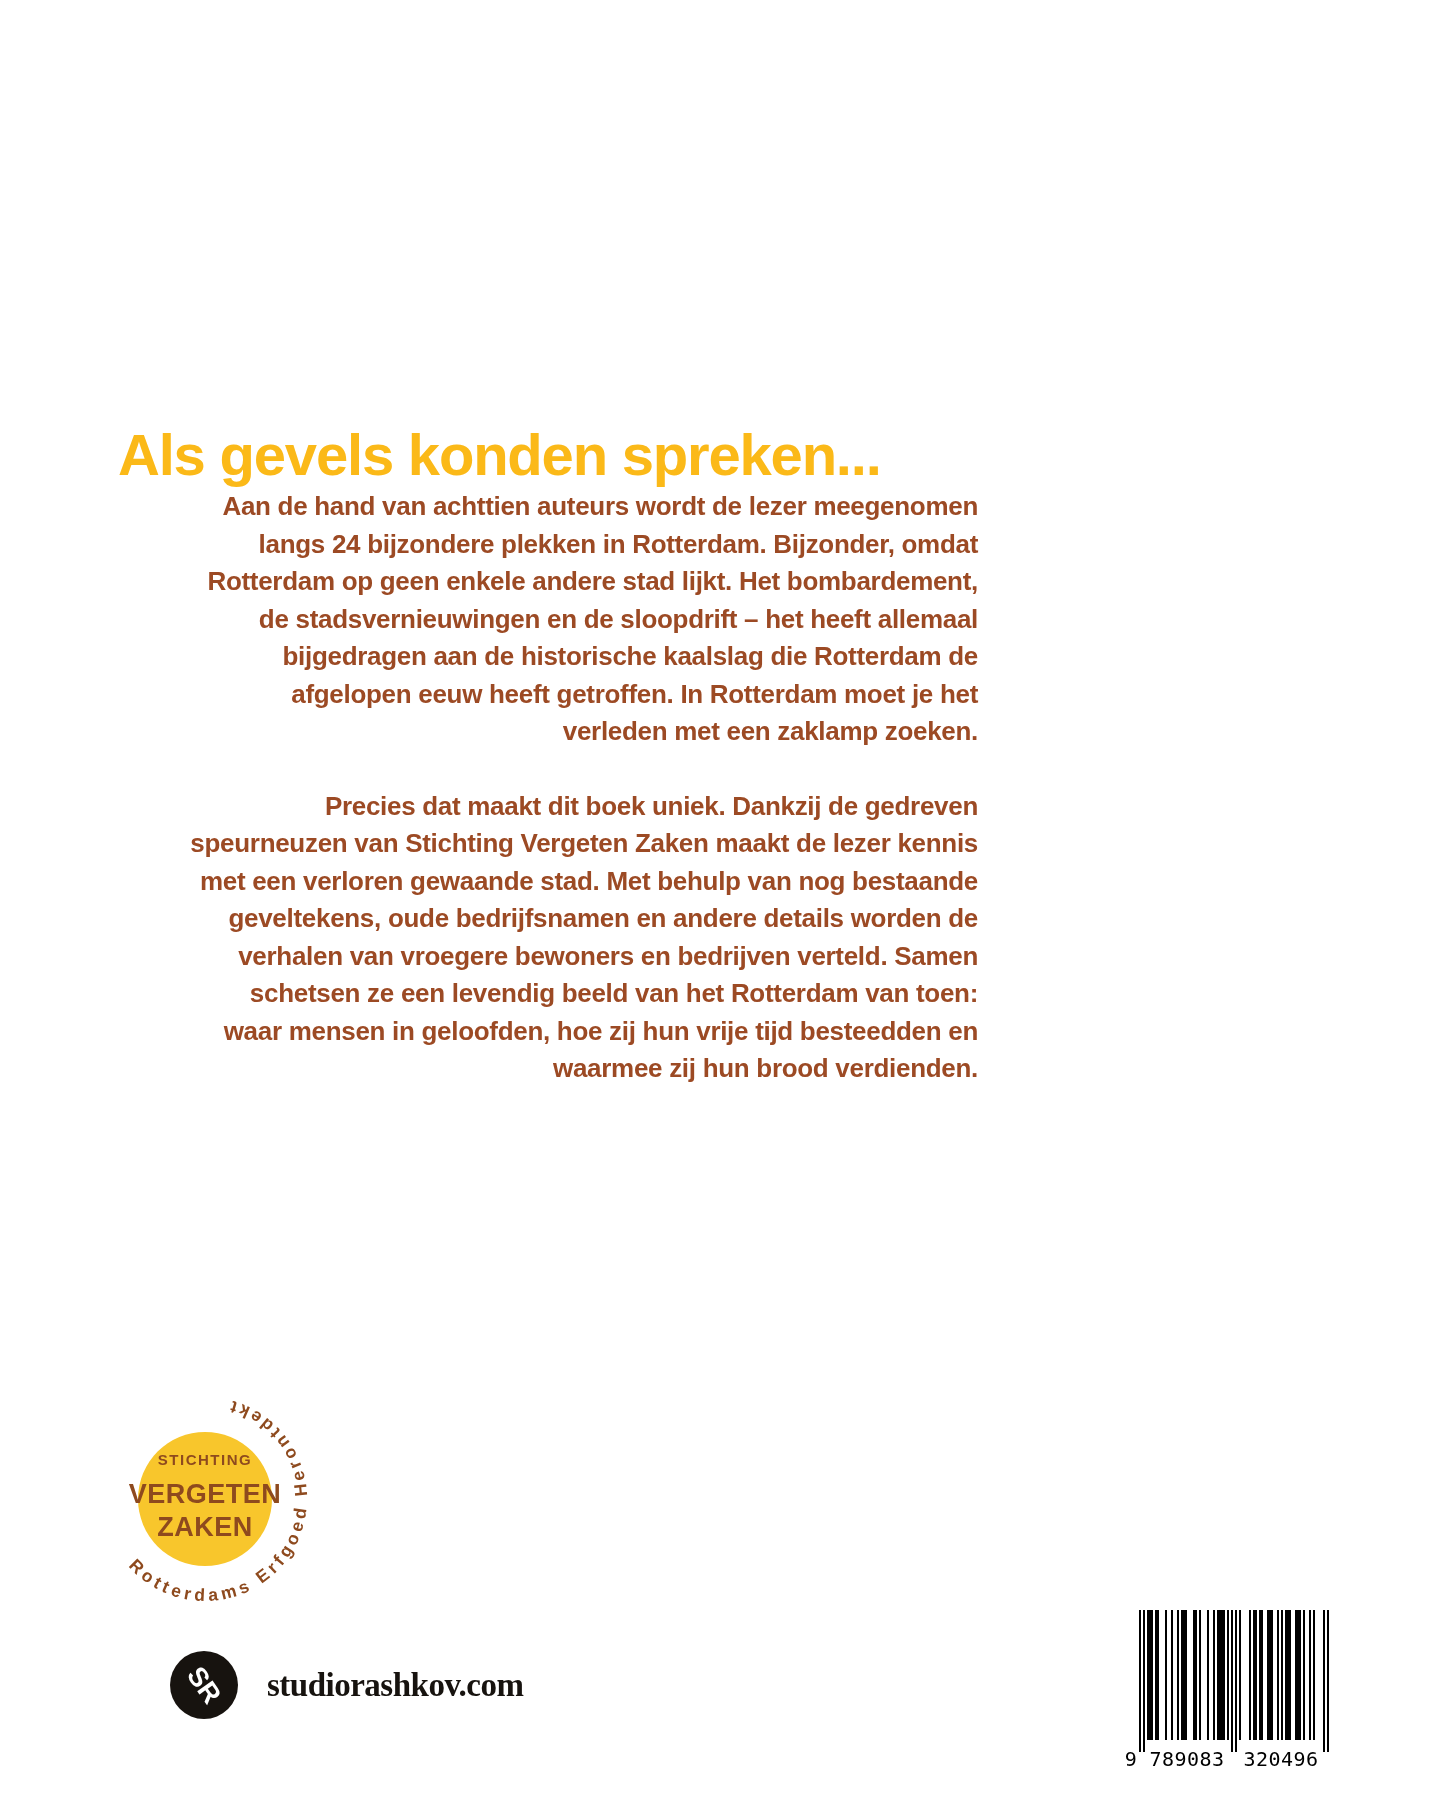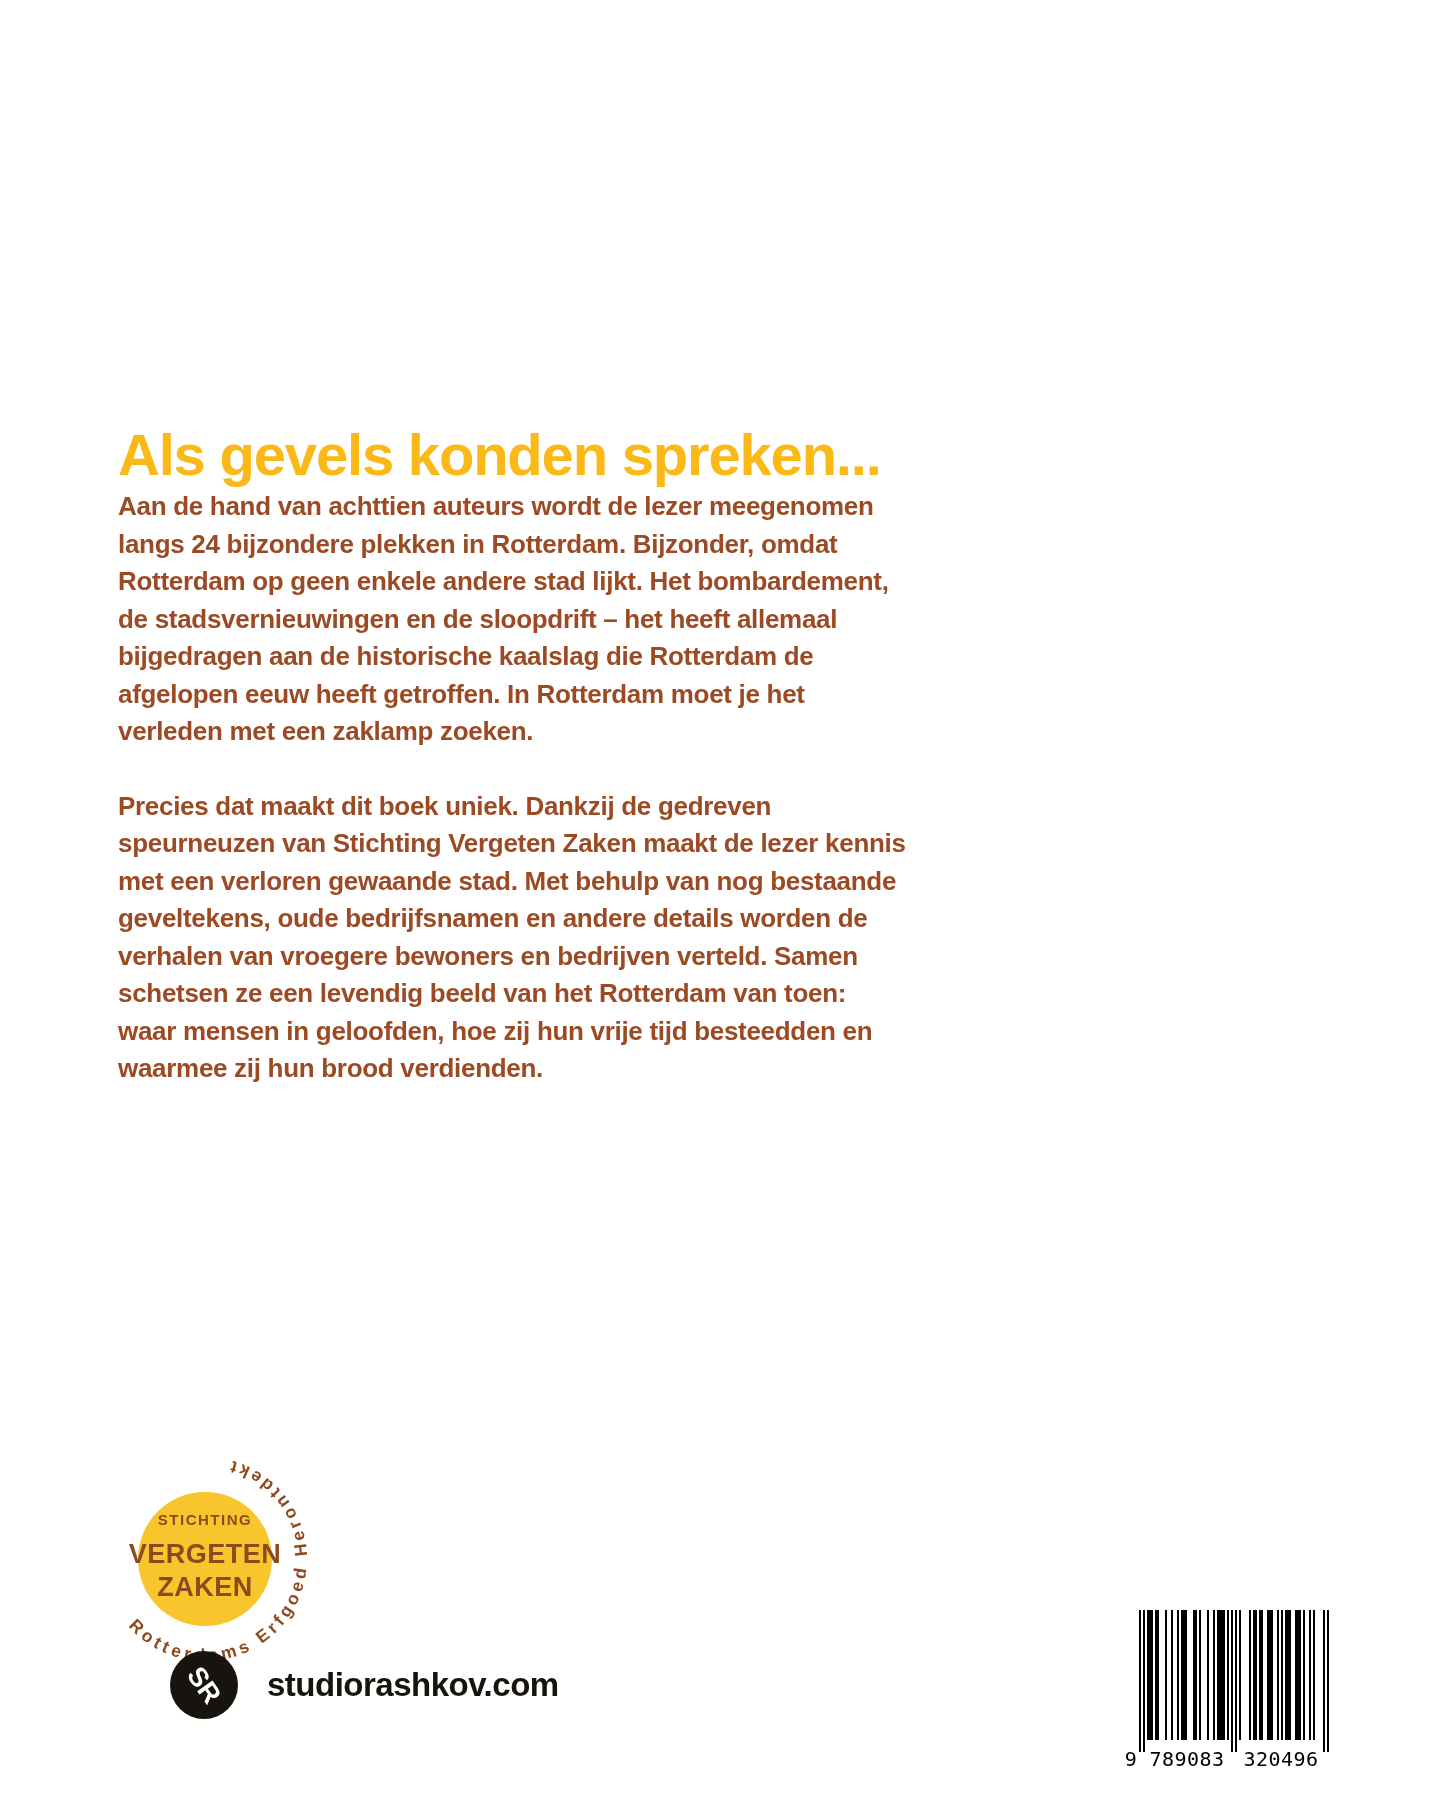--- a/index.html
+++ b/index.html
@@ -17,22 +17,23 @@
     line-height:1.05;white-space:nowrap;
   }
   .body-text{
     position:absolute;left:118px;top:460px;width:860px;
     font-size:26px;font-weight:bold;letter-spacing:-0.3px;
     line-height:37.5px;
   }
   .body-text p{
     margin:0 0 37px 0;
     white-space:pre-line;
+    text-align:right;
   }
-  .badge{position:absolute;left:118px;top:1413px;width:215px;height:235px;}
+  .badge{position:absolute;left:118px;top:1353px;width:215px;height:235px;}
   .badge svg{overflow:visible;}
   .badge-inner-small{font-size:15px;font-weight:bold;letter-spacing:1.5px;}
   .badge-inner-big{font-size:27px;font-weight:bold;letter-spacing:0.5px;}
   .badge-arc{font-size:17.5px;font-weight:bold;letter-spacing:1px;}
   .publisher-row{position:absolute;left:170px;top:1623px;height:68px;display:flex;align-items:center;}
   .sr-circle{
     width:68px;height:68px;border-radius:50%;
     display:flex;align-items:center;justify-content:center;
     flex:0 0 auto;
   }
@@ -87,21 +88,21 @@
       <text class="badge-arc" fill="#8E4A1E">
         <textPath href="#badge-arc-path" startOffset="2" textLength="380" lengthAdjust="spacing">Rotterdams Erfgoed Herontdekt</textPath>
       </text>
     </svg>
   </div>
 
   <div class="publisher-row">
     <div class="sr-circle" style="background-color: rgb(23, 19, 15);">
       <span>SR</span>
     </div>
-    <div class="website" style="color: rgb(23, 19, 15);">studiorashkov.com</div>
+    <div class="website" style="color: rgb(23, 19, 15); font-family: Liberation Serif, serif;">studiorashkov.com</div>
   </div>
 
   <div class="barcode-wrap">
     <svg width="204" height="160" viewBox="0 0 204 160">
         <rect x="14" y="0" width="2" height="142" fill="#000000"></rect>
         <rect x="18" y="0" width="2" height="142" fill="#000000"></rect>
         <rect x="22" y="0" width="2" height="130" fill="#000000"></rect>
         <rect x="24" y="0" width="2" height="130" fill="#000000"></rect>
         <rect x="26" y="0" width="2" height="130" fill="#000000"></rect>
         <rect x="30" y="0" width="2" height="130" fill="#000000"></rect>

